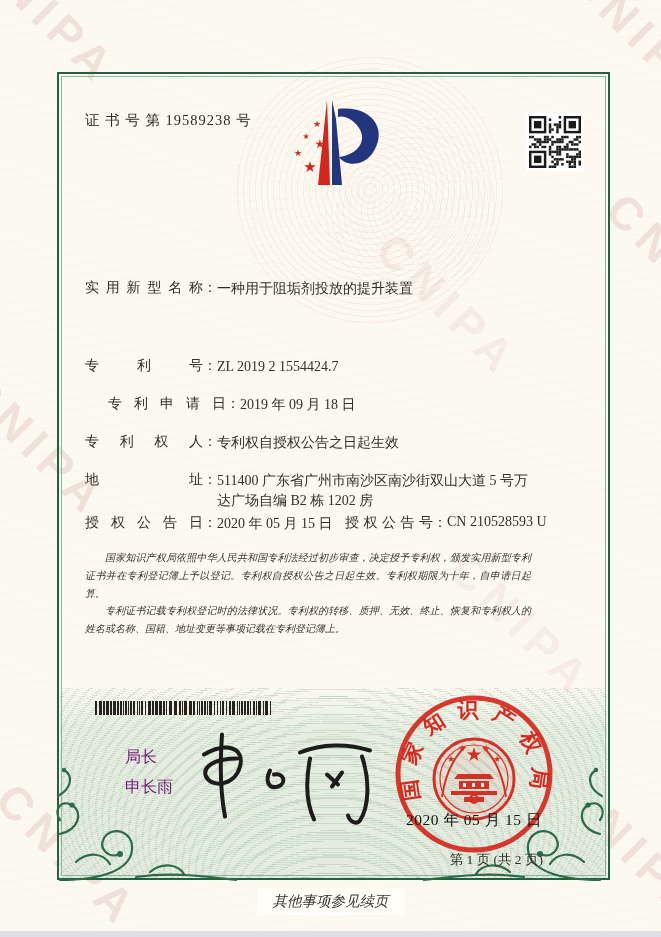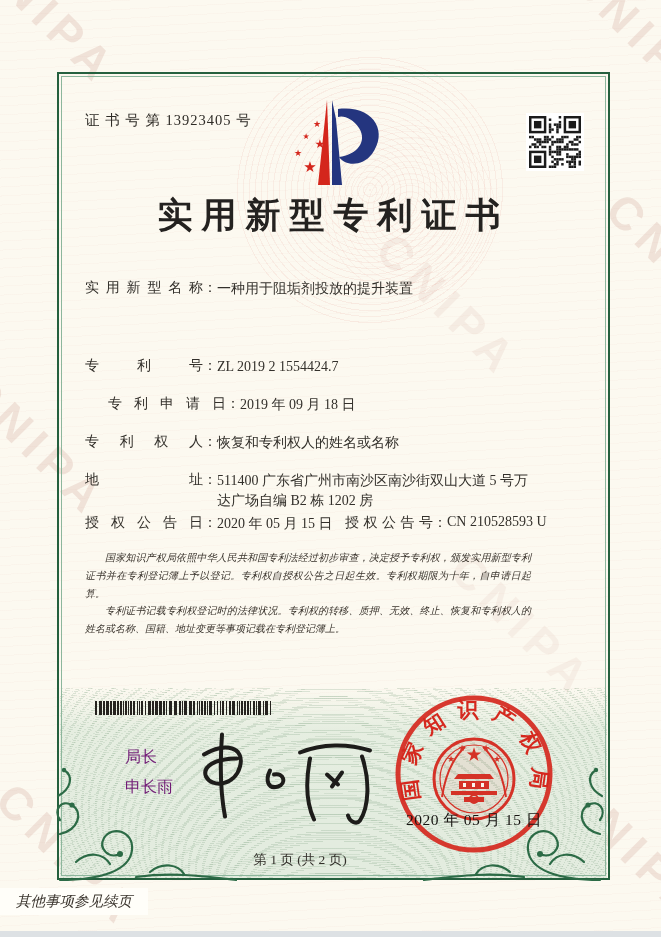--- a/index.html
+++ b/index.html
@@ -88,24 +88,24 @@
     font-family:"Liberation Sans","DejaVu Sans",sans-serif;
   }
   .sig-role{top:747px;} .sig-name{top:777px;}
   .sig-script { position:absolute; left:182px; top:722px; width:200px; height:105px; }
   .seal { position:absolute; left:393px; top:693px; width:162px; height:162px; }
   .seal-date {
     position:absolute; left:394px; top:810px; width:160px; text-align:center;
     font-size:15.5px; color:#151310; letter-spacing:0.5px; z-index:3;
   }
   .page-num {
-    position:absolute; left:57px; top:851px; width:486px; text-align:center;
+    position:absolute; left:57px; top:851px; width:486px; text-align:right;
     font-size:13.5px; color:#33302b; z-index:2;
   }
-  .note-wrap { position:absolute; left:0; top:888px; width:661px; }
+  .note-wrap { position:absolute; left:0; top:888px; width:661px; text-align:center; }
   .note {
     display:inline-block; background:#fffef9; padding:4px 16px;
     font-size:14.5px; font-style:italic; color:#3a342d;
   }
   .corner { position:absolute; width:190px; height:200px; z-index:2; pointer-events:none; }
   .corner-l { left:50px; top:684px; }
   .corner-r { right:51px; top:684px; transform:scaleX(-1); }
   .bottom-edge { position:absolute; left:0; bottom:0; width:661px; height:6px; background:#dde1e4; }
 </style>
 </head>
@@ -151,21 +151,21 @@
       <path d="M8,112 C21,105 24,92 14,86"></path>
       <path d="M100,188 C112,178 128,180 134,190"></path>
     </g>
     <g fill="#2c6b46">
       <circle cx="70" cy="170" r="3"></circle>
         <circle cx="22" cy="121" r="2.6"></circle>
         <circle cx="14" cy="86" r="2.2"></circle>
     </g>
   </svg>
 
-  <div class="cert-no">证 书 号 第 13923405 号</div>
+  <div class="cert-no">证 书 号 第 19589238 号</div>
 
   <svg class="logo" viewBox="0 0 112 94">
     <polygon points="48,5 39,90 51,90" fill="#d4261c"></polygon>
     <polygon points="53,5 53,90 63,90 57,24" fill="#24357f"></polygon>
     <path d="M59,14 C94,10 110,36 93,59 C83,72 66,71 60,62 C77,60 89,47 80,33 C74,24 65,20 59,22 Z" fill="#24357f"></path>
     <g fill="#d4261c" font-size="11" text-anchor="middle" font-family="'DejaVu Sans',sans-serif">
       <text x="38" y="32" font-size="9">★</text>
       <text x="27" y="44" font-size="8">★</text>
       <text x="41" y="53" font-size="12">★</text>
       <text x="19" y="61" font-size="9">★</text>
@@ -300,33 +300,32 @@
         <rect x="1" y="1" width="5" height="5" fill="#fff"></rect>
         <rect x="2" y="2" width="3" height="3" fill="#1b1b1b"></rect>
         <rect x="14" y="0" width="7" height="7" fill="#1b1b1b"></rect>
         <rect x="15" y="1" width="5" height="5" fill="#fff"></rect>
         <rect x="16" y="2" width="3" height="3" fill="#1b1b1b"></rect>
         <rect x="0" y="14" width="7" height="7" fill="#1b1b1b"></rect>
         <rect x="1" y="15" width="5" height="5" fill="#fff"></rect>
         <rect x="2" y="16" width="3" height="3" fill="#1b1b1b"></rect>
       </svg></div>
 
-  <div class="title">实用新型专利证书</div>
 
   <div class="row r1">
     <span class="flabel">实用新型名称</span><span class="fcolon"></span><span class="fvalue">一种用于阻垢剂投放的提升装置</span>
   </div>
   <div class="row r3">
     <span class="flabel">专利号</span><span class="fcolon"></span><span class="fvalue">ZL 2019 2 1554424.7</span>
   </div>
   <div class="row r4">
     <span class="flabel">专利申请日</span><span class="fcolon"></span><span class="fvalue">2019 年 09 月 18 日</span>
   </div>
   <div class="row r5">
-    <span class="flabel">专利权人</span><span class="fcolon"></span><span class="fvalue">恢复和专利权人的姓名或名称</span>
+    <span class="flabel">专利权人</span><span class="fcolon"></span><span class="fvalue">专利权自授权公告之日起生效</span>
   </div>
   <div class="row r6">
     <span class="flabel">地址</span><span class="fcolon"></span><span class="fvalue">511400 广东省广州市南沙区南沙街双山大道 5 号万达广场自编 B2 栋 1202 房</span>
   </div>
   <div class="row r7">
     <span class="flabel">授权公告日</span><span class="fcolon"></span><span class="fvalue">2020 年 05 月 15 日</span>
     <span class="grant2">
       <span class="flabel2">授权公告号</span><span class="fcolon"></span><span>CN 210528593 U</span>
     </span>
   </div>

